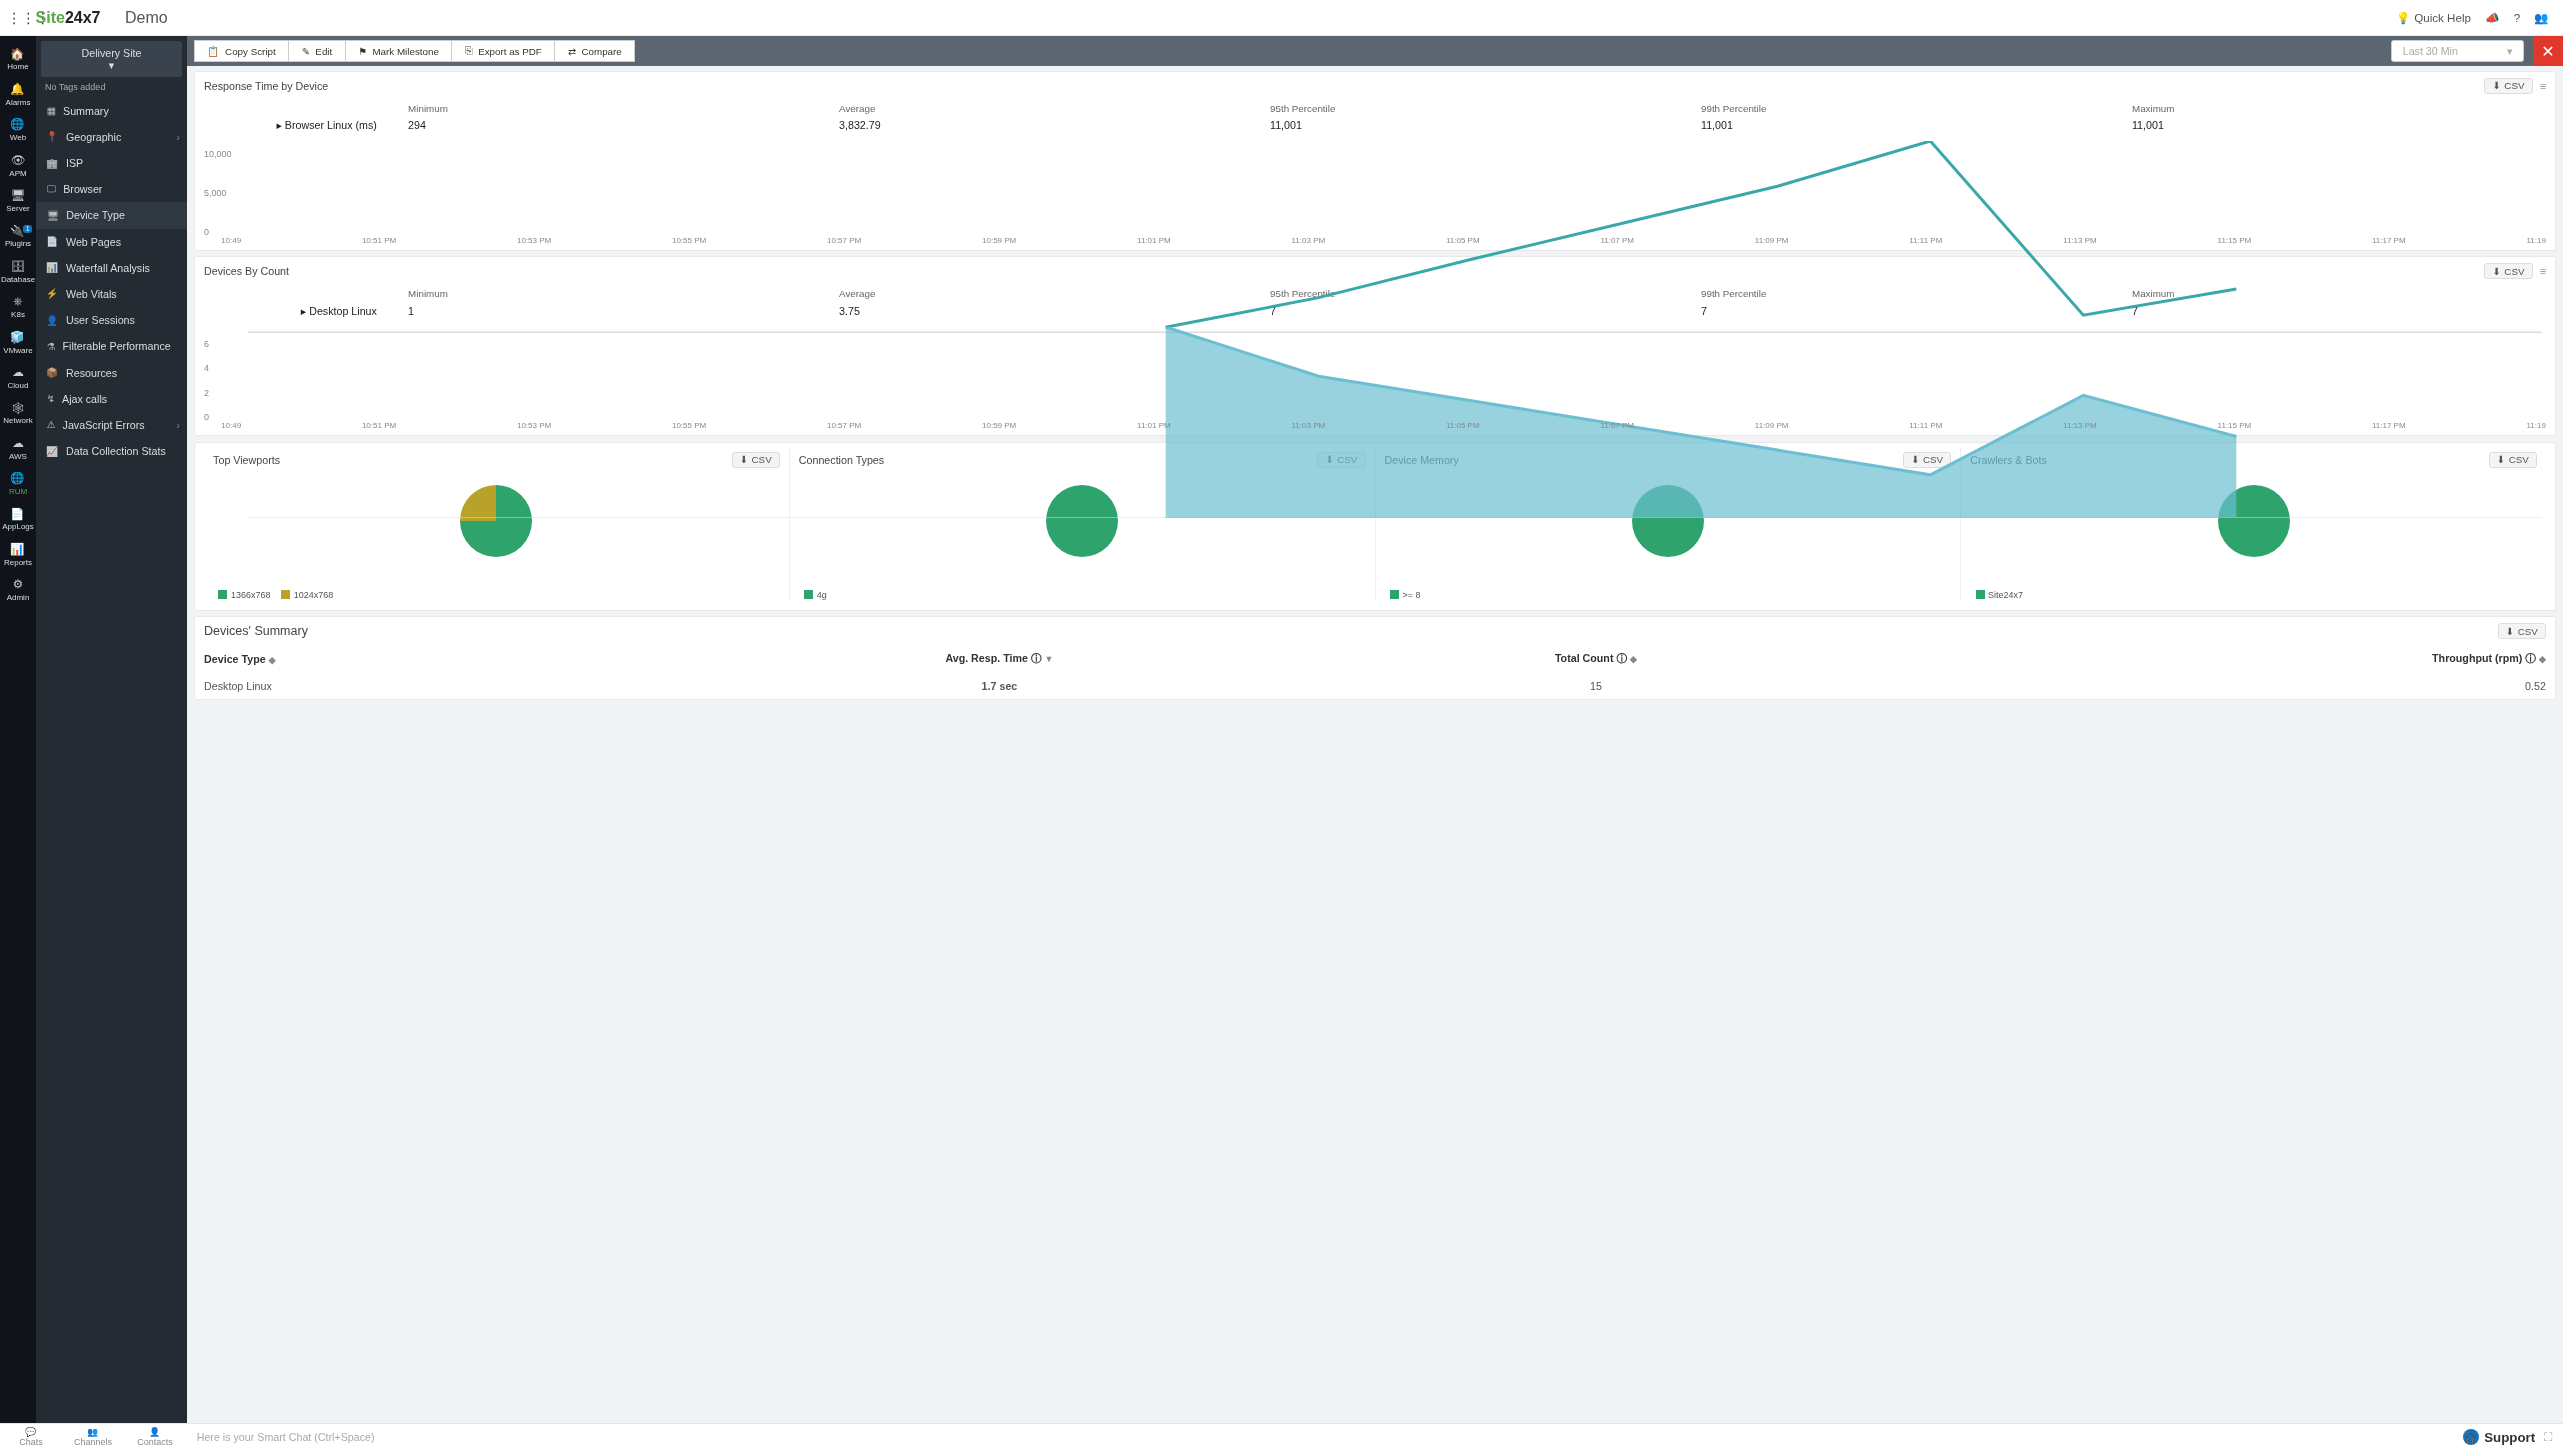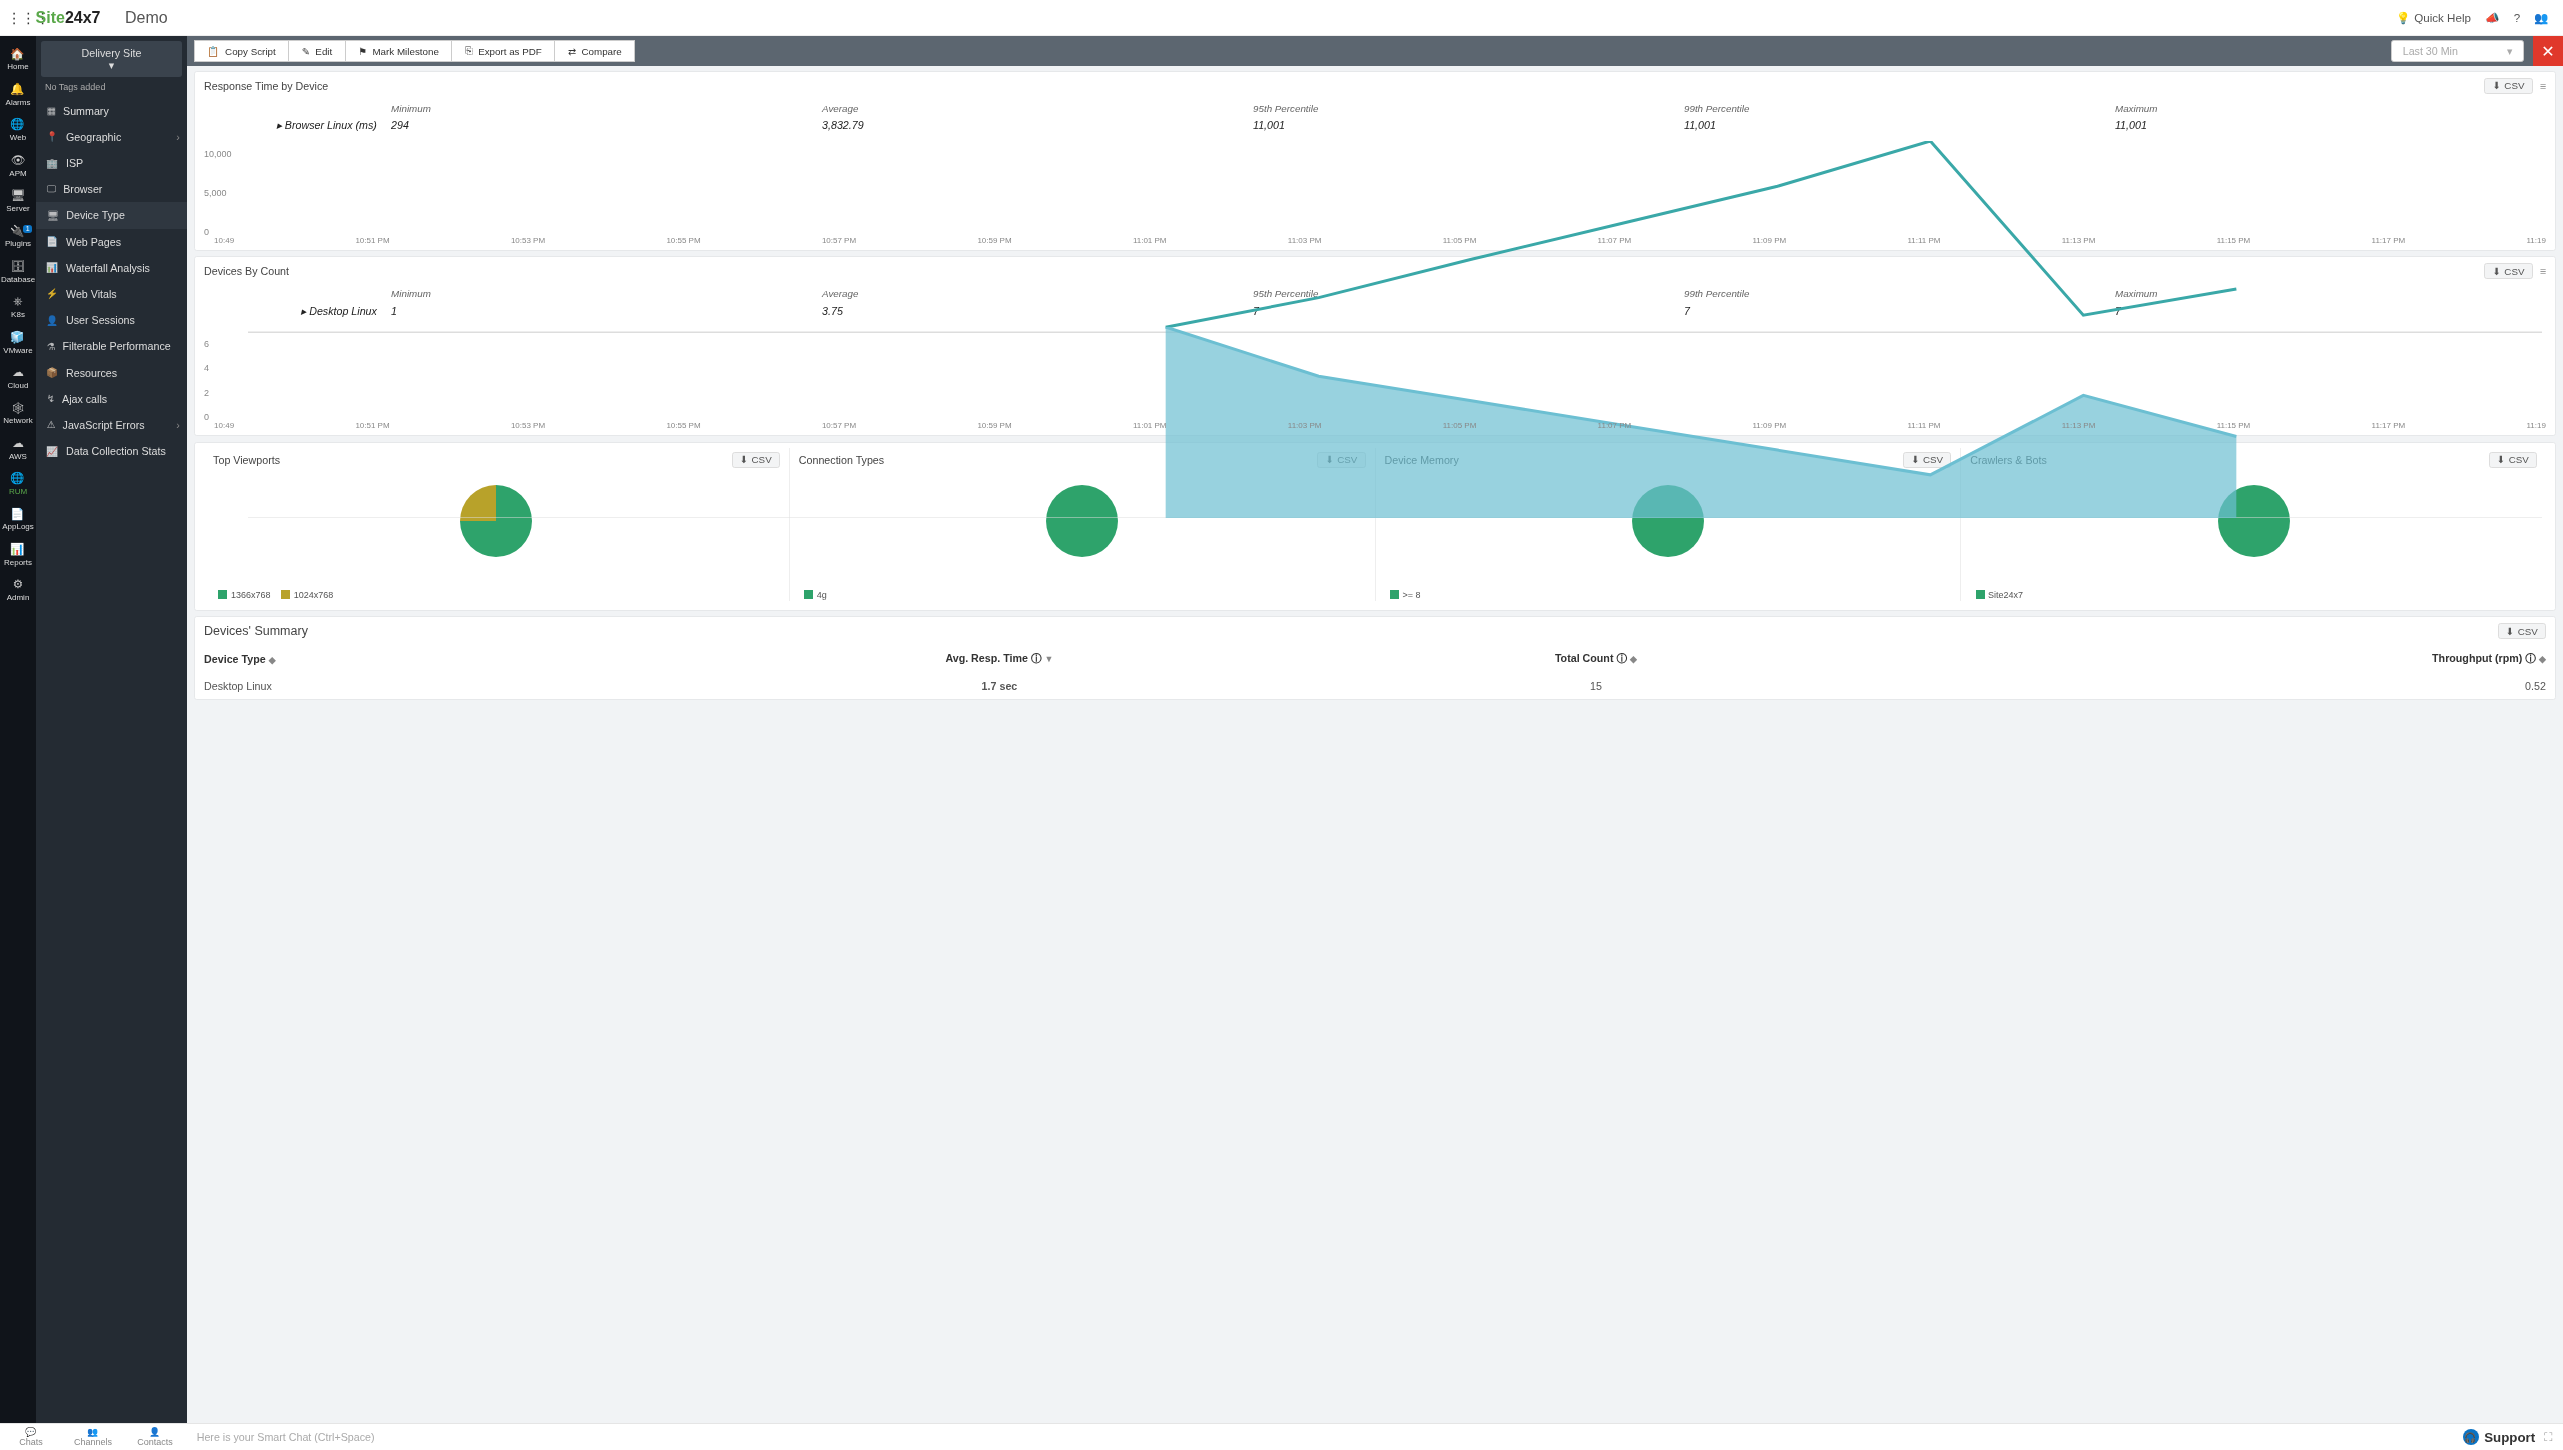--- a/index.html
+++ b/index.html
@@ -48,26 +48,26 @@
 .ab-spacer { flex:1; }
 .ab-time { background:#fff; border:0.9px solid #ccc; border-radius:2.7px; padding:3.6px 10.7px; min-width:133px; font-size:10.7px; color:#aaa; display:flex; justify-content:space-between; align-items:center; margin-right:9px; cursor:pointer; }
 .ab-close { background:#e0382b; color:#fff; width:30px; height:30px; display:flex; align-items:center; justify-content:center; font-size:16px; cursor:pointer; }
 
 
 .content { flex:1; overflow:auto; background:#f1f3f5; }
 .panel { background:#fff; margin:5.3px 7.1px; border:0.9px solid #e6e8ea; border-radius:2.7px; }
 .panel-hd { display:flex; align-items:center; justify-content:space-between; padding:5.3px 9px; font-size:10.7px; color:#444; }
 .csv-btn { background:#f3f4f5; border:0.9px solid #ddd; border-radius:2.7px; padding:1.8px 7.1px; font-size:9.8px; color:#555; display:inline-flex; align-items:center; gap:3.6px; cursor:pointer; }
 .menu-icon { color:#999; cursor:pointer; margin-left:7.1px; }
-.stat-row { display:flex; gap:0; padding:3.6px 9px 1.8px; font-size:9.8px; color:#666;font-style:italic; }
+.stat-row { display:flex; gap:17px; padding:3.6px 9px 1.8px; font-size:9.8px; color:#666; }
 .stat-col { flex:1; }
 .stat-col.first { min-width:187px; flex:0 0 187px; text-align:right; padding-right:14.2px; }
 .stat-val { font-size:10.7px; color:#222; }
 .chart-zone { height:107px; position:relative; margin:3.6px 9px 5.3px; }
-.axis-labels { position:absolute; left:10px; right:0; bottom:0; display:flex; justify-content:space-between; font-size:8px; color:#888; }
+.axis-labels { position:absolute; left:17px; right:0; bottom:0; display:flex; justify-content:space-between; font-size:8px; color:#888; }
 .y-tick { position:absolute; left:0; font-size:9px; color:#888; }
 .chart-svg { position:absolute; left:44px; right:3.6px; top:3.6px; bottom:16px; }
 
 
 .dm-grid { display:flex; gap:0; padding:5.3px 9px 9px; }
 .dm-card { flex:1; padding:0 9px; border-right:0.9px solid #eee; }
 .dm-card:last-child { border-right:none; }
 .dm-hd { display:flex; justify-content:space-between; align-items:center; font-size:10.7px; color:#444; padding:3.6px 0; }
 .pie-wrap { display:flex; justify-content:center; padding:9px 0; }
 .pie { width:80px; height:80px; }

